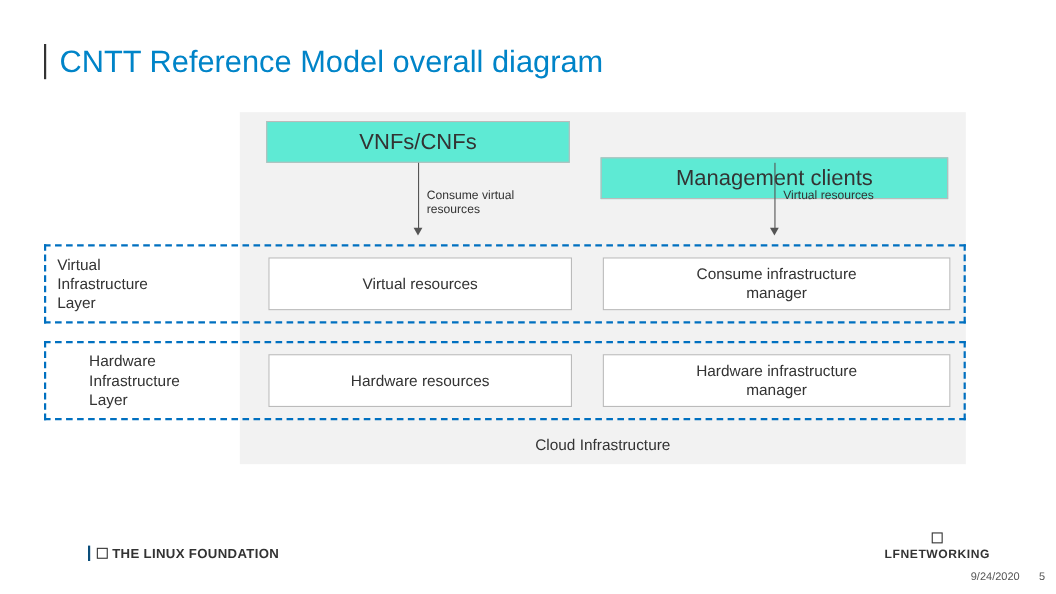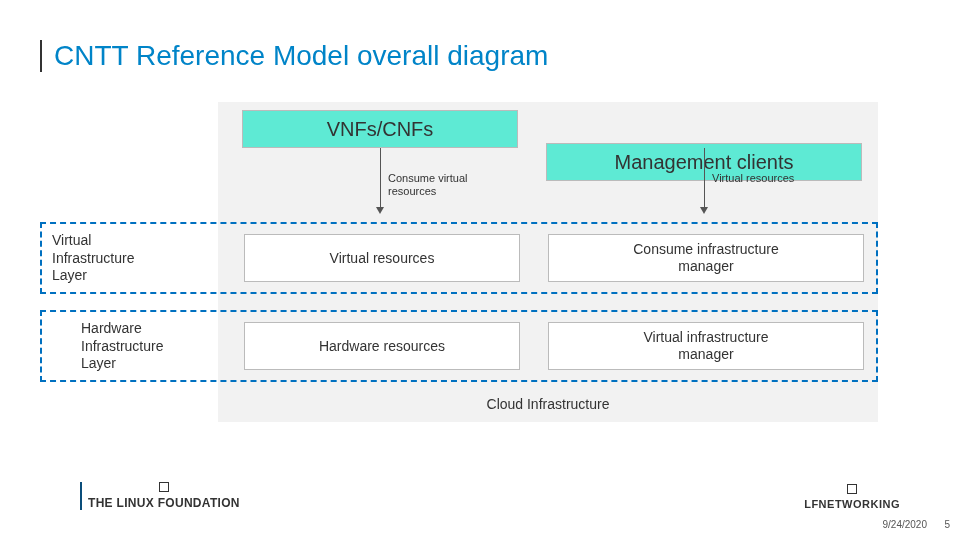--- a/index.html
+++ b/index.html
@@ -143,21 +143,20 @@
     padding-right: 20px;
   }
   .lf-logo {
     font-size: 12px;
     font-weight: 700;
     color: #333;
     letter-spacing: 0.3px;
     display: flex;
     align-items: center;
     gap: 4px;
-    flex-direction: column;
   }
   .lf-square {
     width: 10px;
     height: 10px;
     border: 1.5px solid #333;
     display: inline-block;
   }
   .lfn-logo {
     font-size: 11px;
     font-weight: 700;
@@ -226,21 +225,21 @@
       <div class="inner-box ib-left">Virtual resources</div>
       <div class="inner-box ib-right" style="white-space:pre-line;">Consume infrastructure
 manager</div>
     </div>
 
     <div class="layer-row row-hardware">
       <div class="layer-label" style="white-space:pre-line;margin-left:29px;">Hardware
 Infrastructure
 Layer</div>
       <div class="inner-box ib-left">Hardware resources</div>
-      <div class="inner-box ib-right" style="white-space:pre-line;">Virtual infrastructure
+      <div class="inner-box ib-right" style="white-space:pre-line;">Hardware infrastructure
 manager</div>
     </div>
 
   </div>
 
   <div class="footer">
     <div class="logos">
       <div class="lf-logo tline">
         <span class="lf-square"></span>
         <span>THE LINUX FOUNDATION</span>

